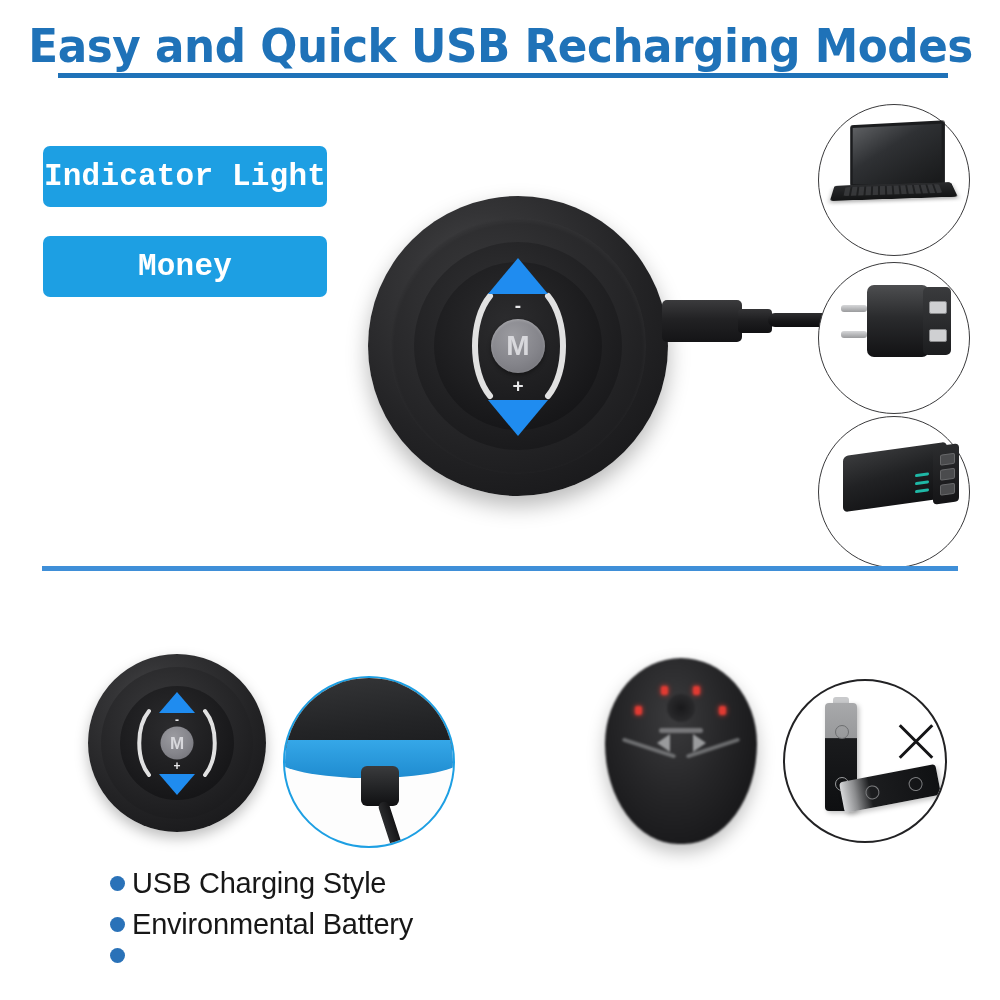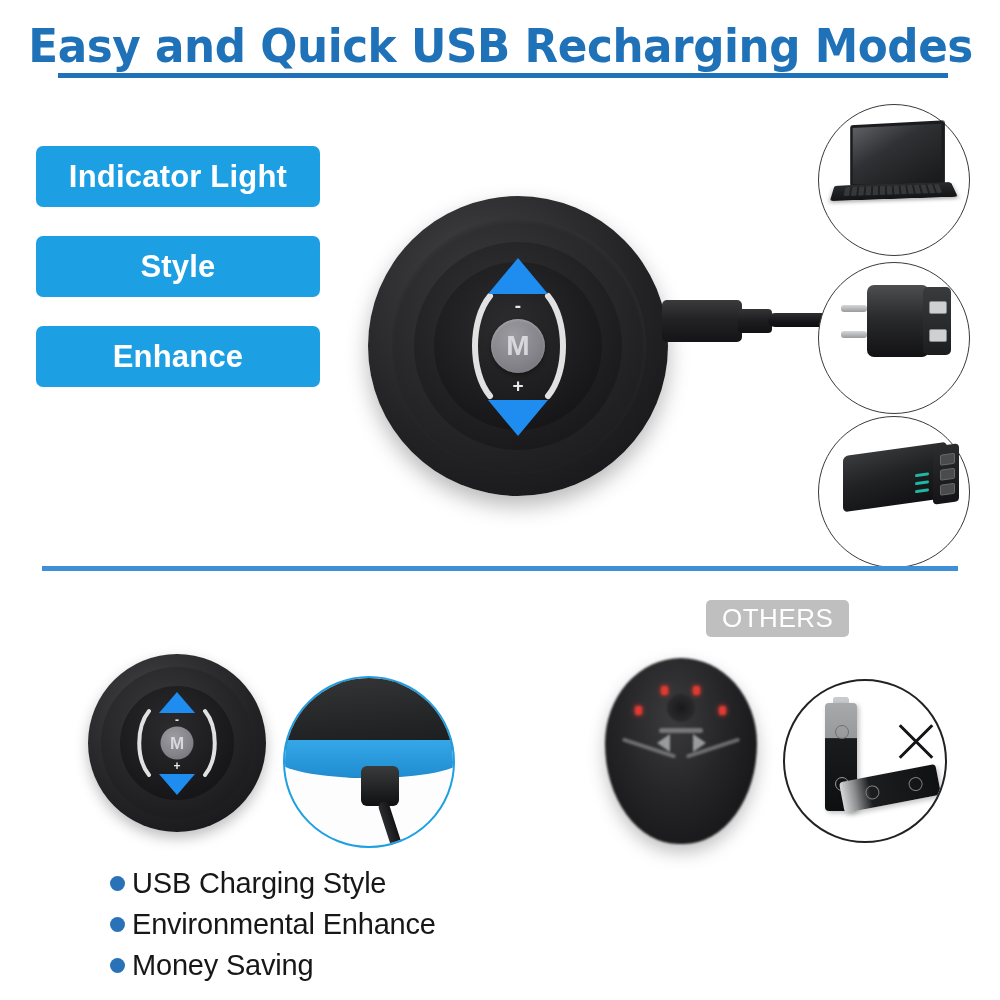--- a/index.html
+++ b/index.html
@@ -26,21 +26,21 @@
     transform:scaleX(0.93);
     transform-origin:center;
     white-space:nowrap;
   }
   .title-underline{
     position:absolute;left:58px;top:73px;width:890px;height:5px;
     background:#1f72b8;
   }
 
   
-  .labels{position:absolute;left:36px;top:146px;width:284px;}
+  .labels{position:absolute;left:43px;top:146px;width:284px;font-family:Liberation Mono, monospace;}
   .label-btn{
     width:284px;height:61px;border-radius:7px;
     background:#1d9fe3;
     color:#ffffff;
     display:flex;align-items:center;justify-content:center;
     font-size:31px;font-weight:600;
     letter-spacing:0.2px;
     margin-bottom:29px;
     box-sizing:border-box;
   }
@@ -290,22 +290,21 @@
 
 <div class="page">
 
   <div class="title-wrap">
     <div class="title">Easy and Quick USB Recharging Modes</div>
   </div>
   <div class="title-underline"></div>
 
   <div class="labels">
     <div class="label-btn">Indicator Light</div>
-    <div class="label-btn">Style</div>
-    <div class="label-btn">Enhance</div>
+    <div class="label-btn">Money</div>
   </div>
 
   <div class="device">
     <div class="ring2"></div>
     <div class="ring3"></div>
     <div class="face"></div>
 
     <div class="arc" style="left:92px;">
       <svg width="34" height="112" viewBox="0 0 34 112">
         <path d="M30 6 C10 30 10 82 30 106" stroke="#f2f2f2" stroke-width="6" fill="none" stroke-linecap="round" opacity="0.92"></path>
@@ -359,21 +358,20 @@
       <div class="pb-side">
         <div class="pb-port" style="top:9px;"></div>
         <div class="pb-port" style="top:24px;"></div>
         <div class="pb-port" style="top:39px;"></div>
       </div>
     </div>
   </div>
 
   <div class="divider"></div>
 
-  <div class="badge badge-others">OTHERS</div>
 
   <div class="mini-device">
     <div class="mring"></div>
     <div class="mface"></div>
 
     <div class="arc" style="left:42px;">
       <svg width="22" height="72" viewBox="0 0 22 72">
         <path d="M19 4 C6 20 6 52 19 68" stroke="#f2f2f2" stroke-width="4" fill="none" stroke-linecap="round" opacity="0.92"></path>
       </svg>
     </div>
@@ -428,22 +426,21 @@
       </div>
   </div>
 
   <div class="bullets-ours">
     <div class="bullet-row">
       <span class="dot dot-blue"></span>
       <span class="bullet-txt">USB Charging Style</span>
     </div>
     <div class="bullet-row">
       <span class="dot dot-blue"></span>
-      <span class="bullet-txt">Environmental Enhance</span>
+      <span class="bullet-txt">Environmental Battery</span>
     </div>
     <div class="bullet-row">
       <span class="dot dot-blue"></span>
-      <span class="bullet-txt">Money Saving</span>
     </div>
   </div>
 
 
 </div>
 
 </body></html>

